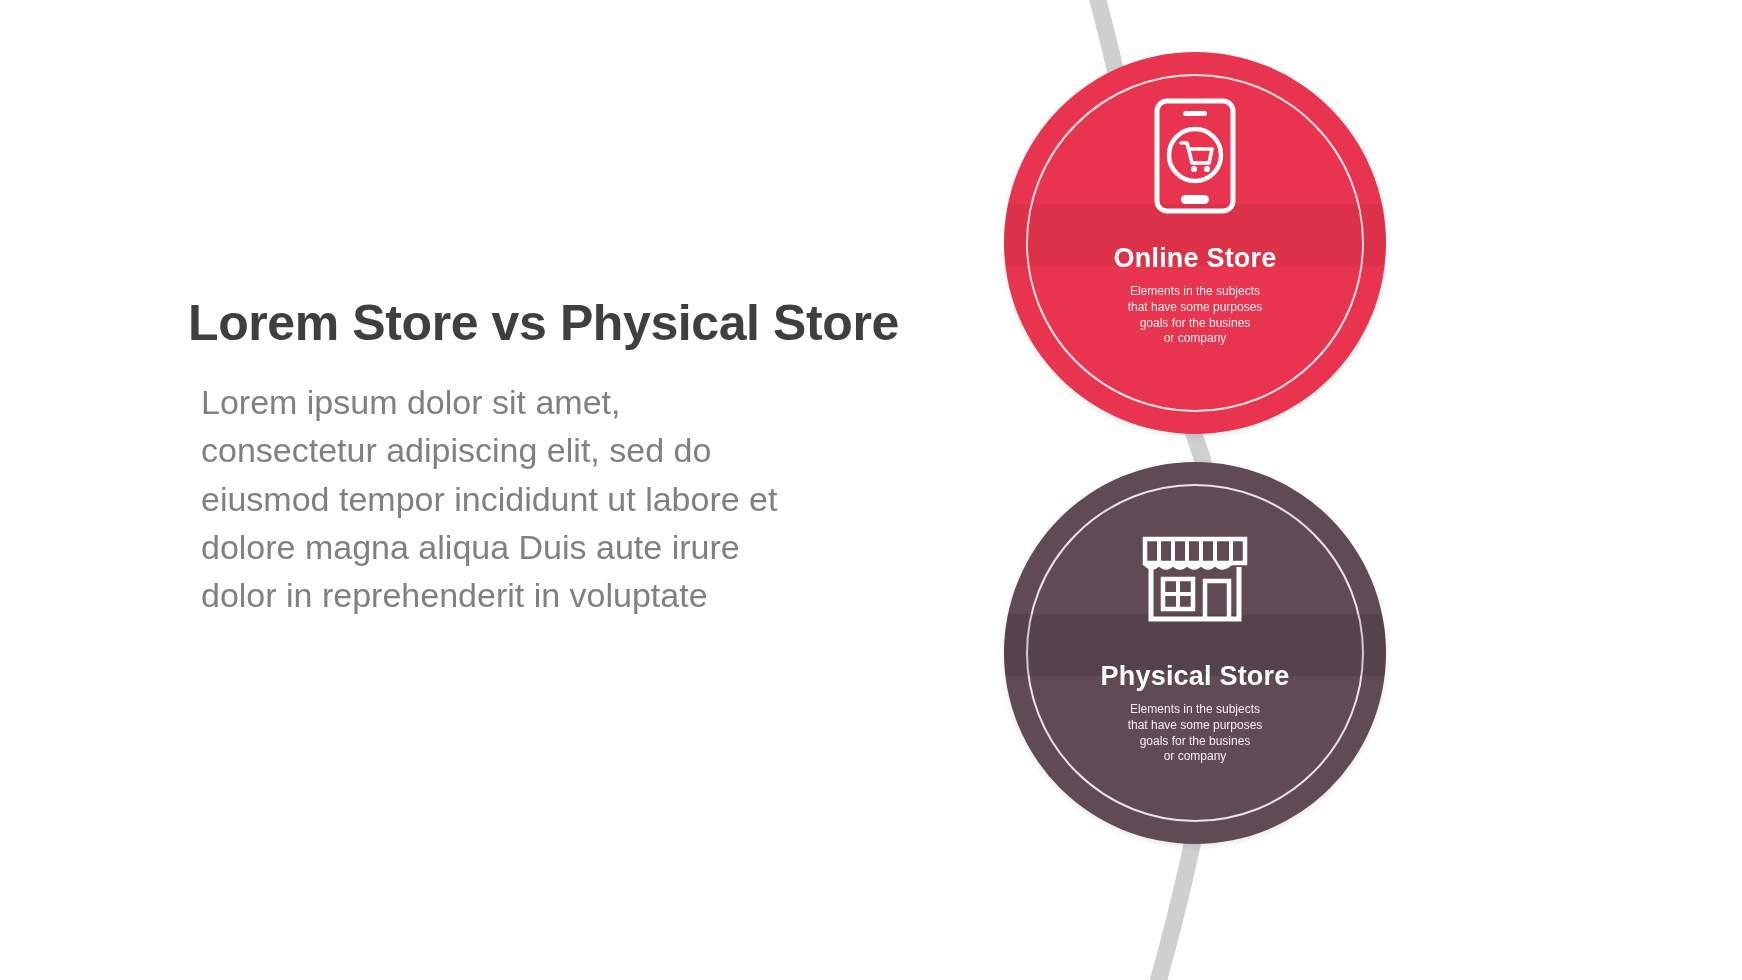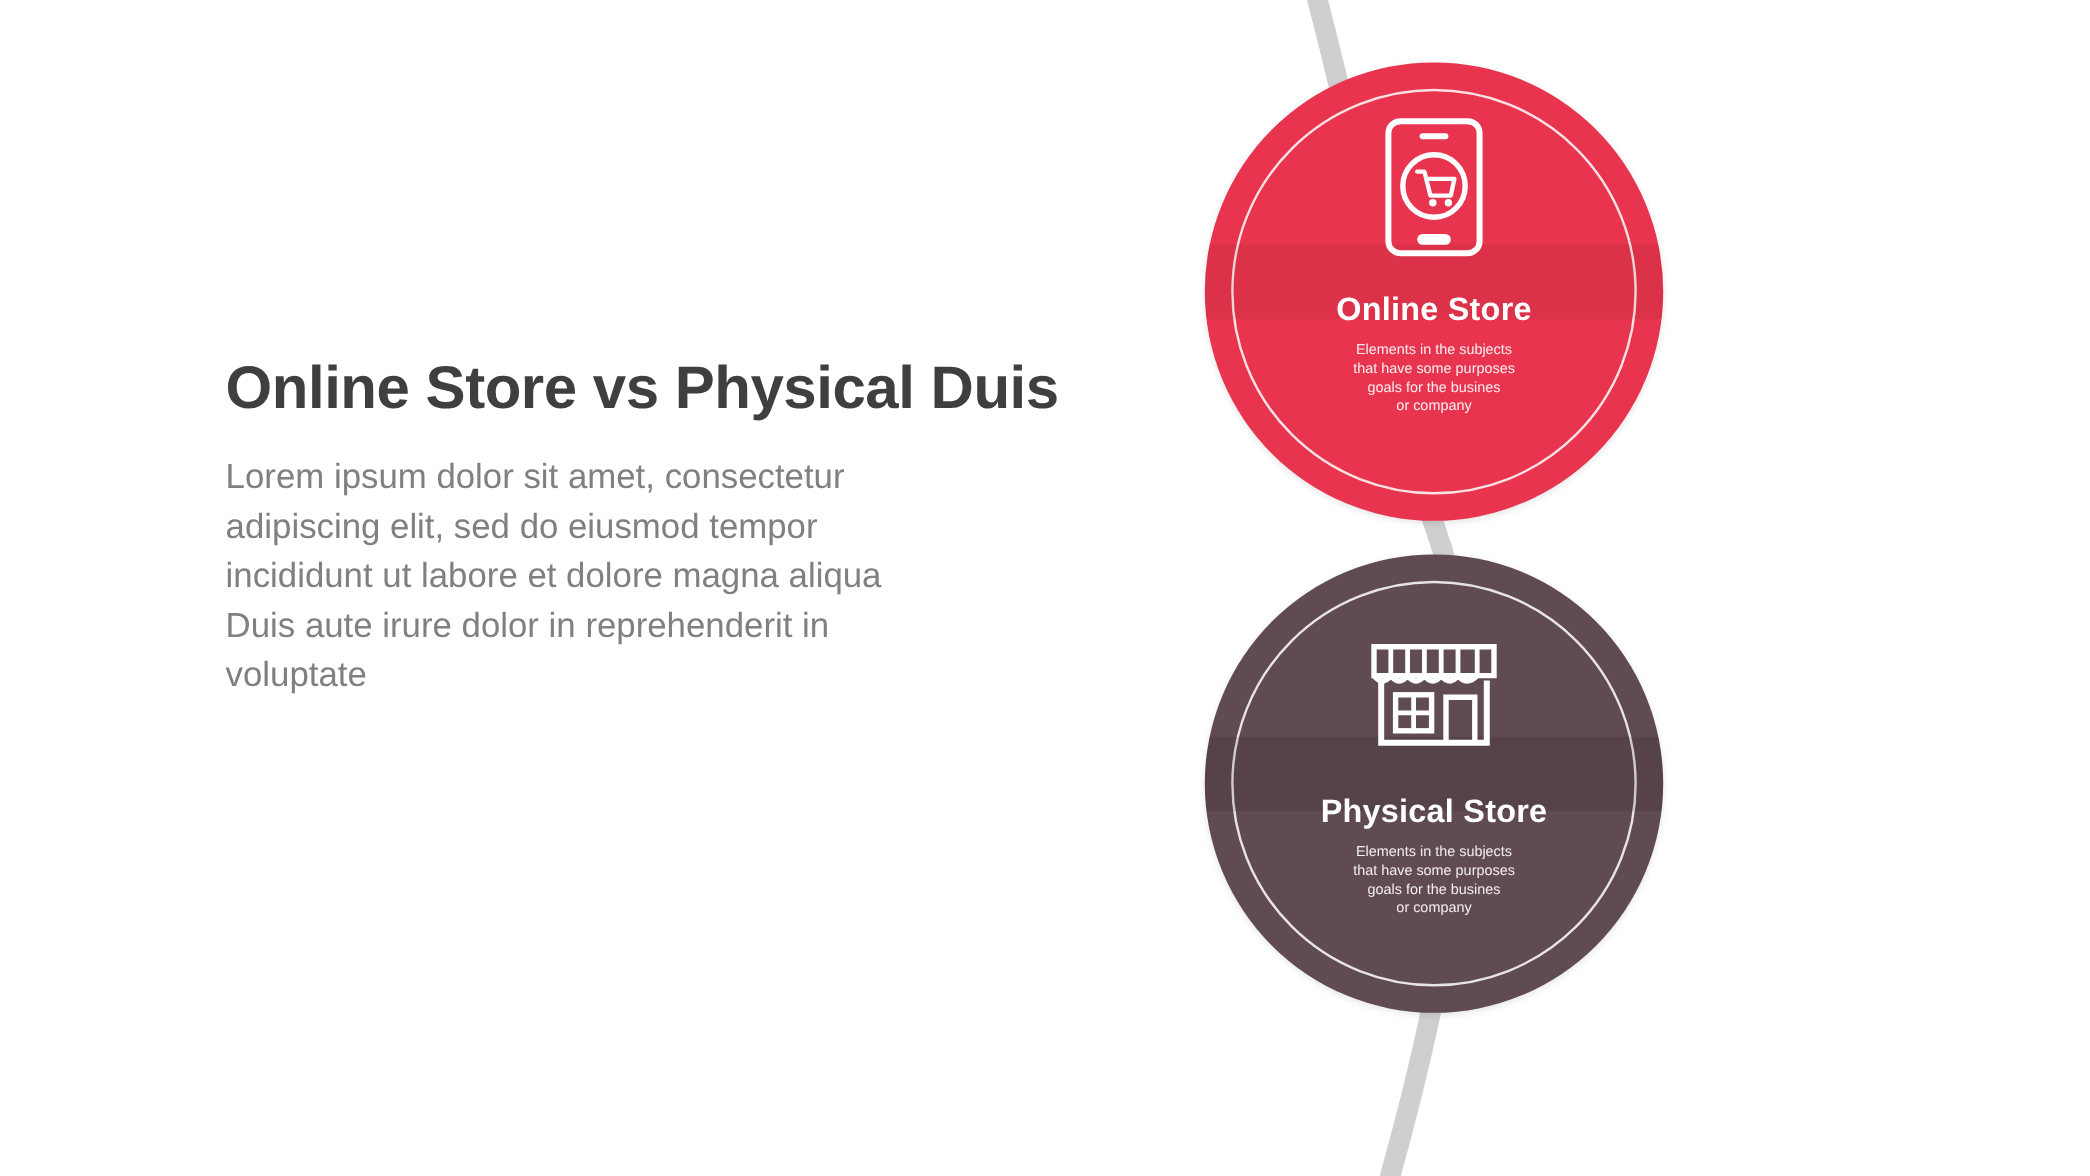--- a/index.html
+++ b/index.html
@@ -16,21 +16,21 @@
   .bg-arc{position:absolute;left:0;top:0;width:1742px;height:980px;pointer-events:none;}
 
   
   .left-block{position:absolute;left:188px;top:296px;width:800px;}
   .headline{
     font-size:50px;font-weight:bold;color:#3f3f3f;
     letter-spacing:-0.4px;line-height:1.08;margin:0 0 28px 0;
     white-space:nowrap;
   }
   .body-copy{
-    font-size:29px;color:#808080;line-height:1.42;margin:0;
+    font-size:34px;color:#808080;line-height:1.42;margin:13px;
     font-weight:400;max-width:580px;
   }
 
   
   .circle{
     position:absolute;border-radius:50%;
     display:flex;flex-direction:column;align-items:center;
     overflow:hidden;
   }
   .circle .ring{
@@ -83,21 +83,21 @@
 </head>
 <body>
 
 <div class="stage">
 
   <svg class="bg-arc" viewBox="0 0 1742 980" xmlns="http://www.w3.org/2000/svg" aria-hidden="true">
     <path d="M 1090 -30 C 1160 230 1160 340 1196 440 C 1232 540 1240 700 1150 1010" fill="none" stroke="#cfcfcf" stroke-width="17" stroke-linecap="butt"></path>
   </svg>
 
   <div class="left-block">
-    <h1 class="headline">Online Store vs Physical Duis</h1>
+    <h1 class="headline">Lorem Store vs Physical Store</h1>
     <p class="body-copy">Lorem ipsum dolor sit amet, consectetur adipiscing elit, sed do eiusmod tempor incididunt ut labore et dolore magna aliqua Duis aute irure dolor in reprehenderit in voluptate</p>
   </div>
 
   <div class="circle circle-online">
     <div class="ring"></div>
     <div class="title-band"></div>
 
     <div class="icon-wrap">
       <svg width="84" height="118" viewBox="0 0 84 118" xmlns="http://www.w3.org/2000/svg">
         <rect x="4" y="4" width="76" height="110" rx="10" ry="10" fill="none" stroke="#ffffff" stroke-width="5"></rect>

